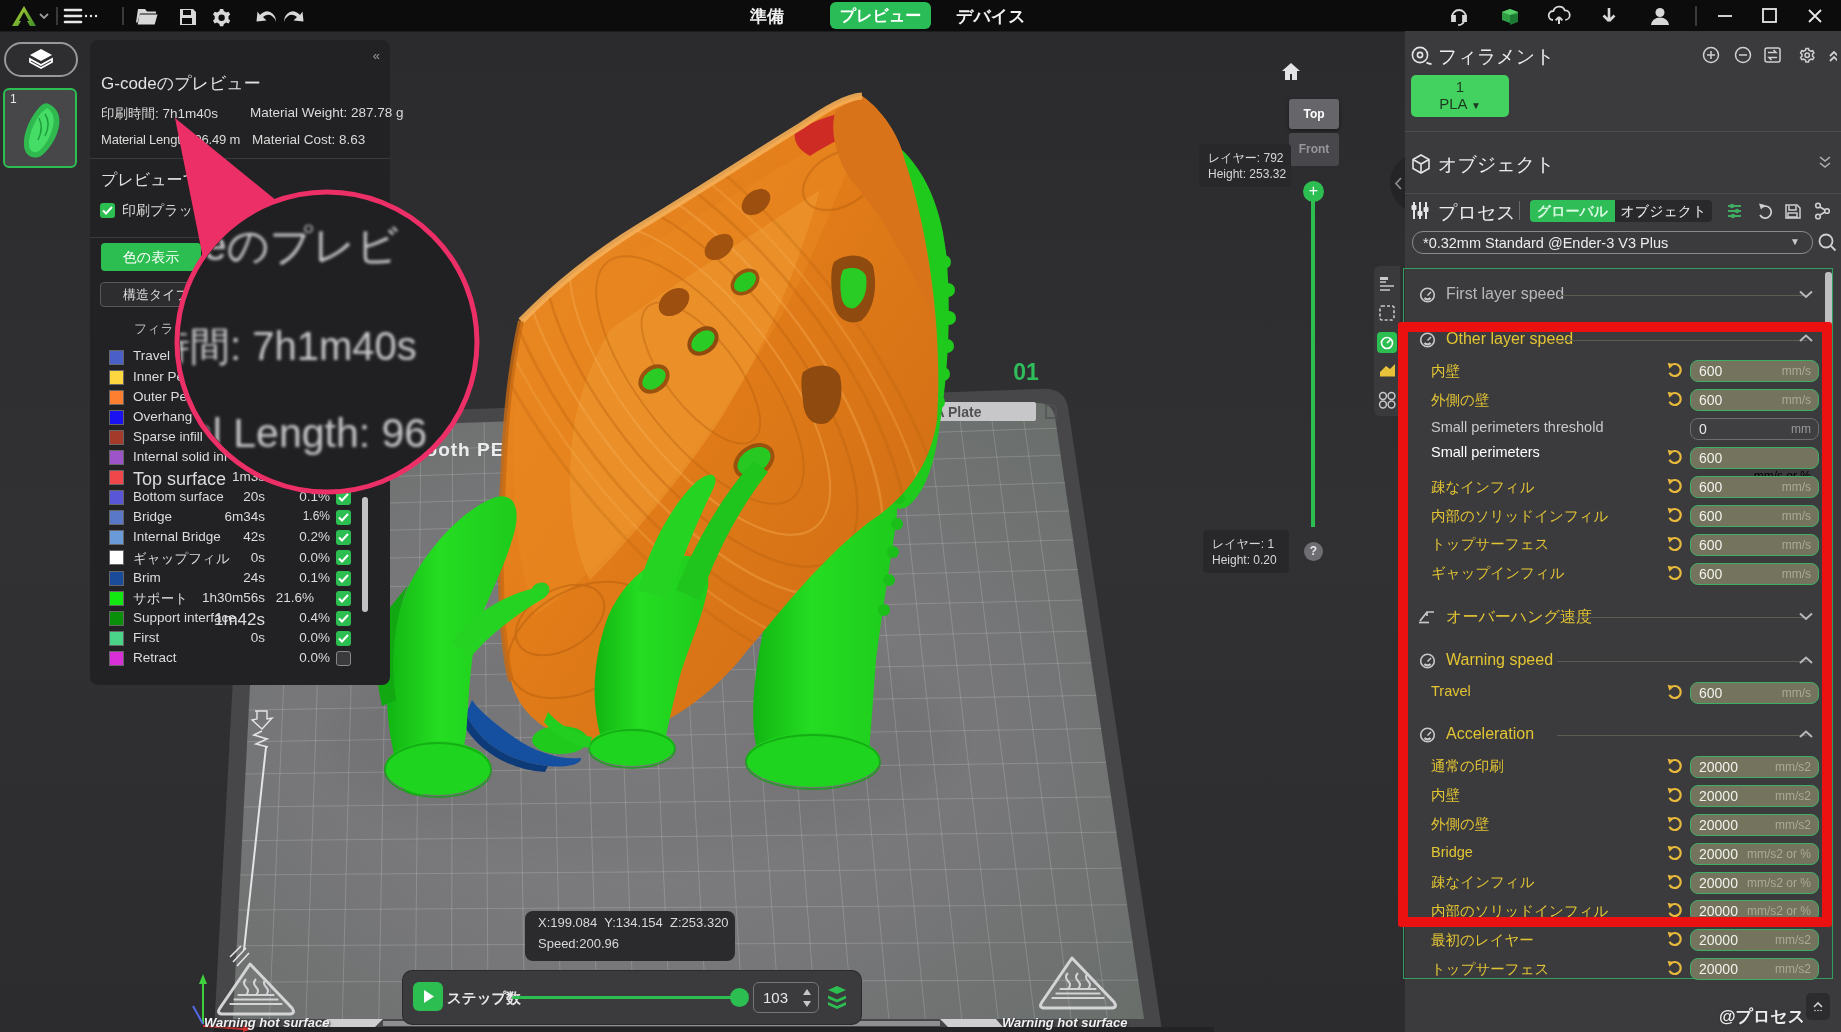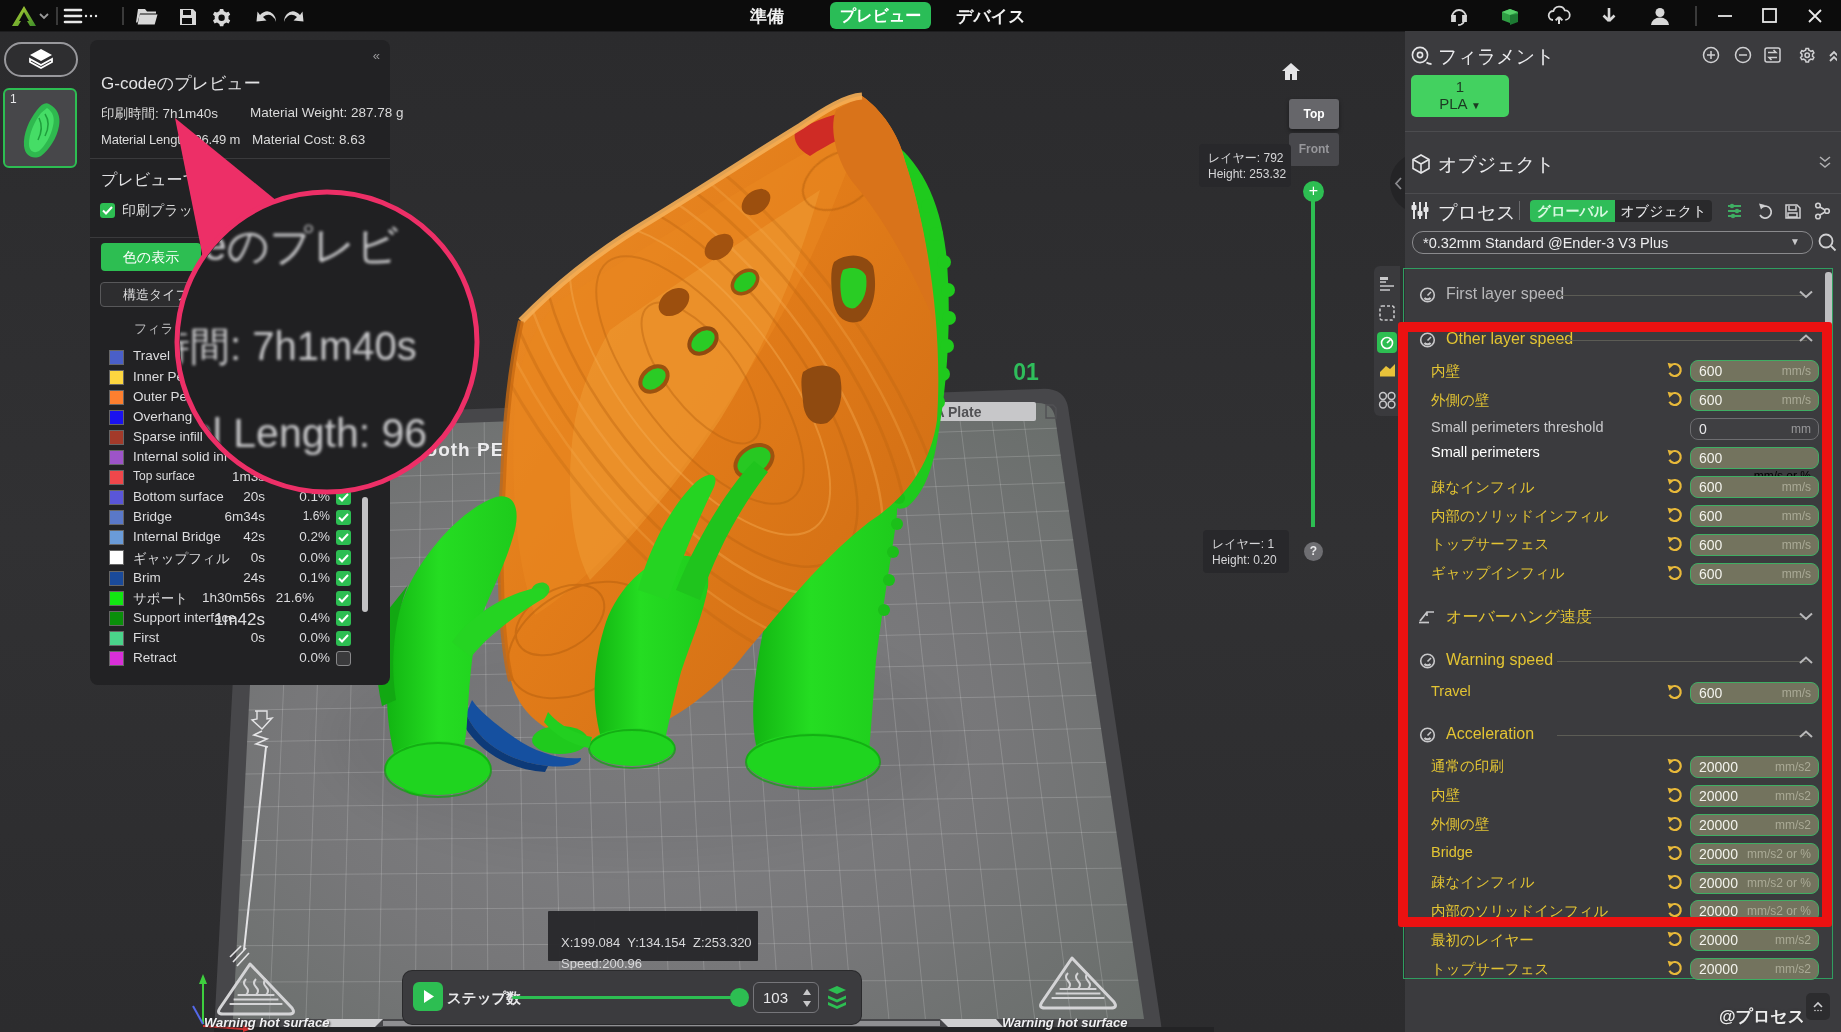--- a/index.html
+++ b/index.html
@@ -317,21 +317,21 @@
         <rect x="3" y="100" width="15" height="2.5"></rect>
       </g>
 <g stroke="#c8c8ca" stroke-width="1.5" fill="none">
         <circle cx="6" cy="122" r="3.4"></circle>
         <circle cx="14.5" cy="122" r="3.4"></circle>
         <circle cx="6" cy="130.5" r="3.4"></circle>
         <circle cx="14.5" cy="130.5" r="3.4"></circle>
       </g>
 </svg>
 
-<div class="abs" style="left:548px;top:911px;width:210px;height:50px;background:rgba(40,40,43,0.96);border-radius:1px;color:#d8d8da;font-size:13px;padding:21px 0 0 13px;line-height:21px;white-space:nowrap">X:199.084&nbsp; Y:134.154&nbsp; Z:253.320<br>Speed:200.96</div>
+<div class="abs" style="left:525px;top:911px;width:210px;height:50px;background:rgba(40,40,43,0.96);border-radius:8px;color:#d8d8da;font-size:13px;padding:1px 0 0 13px;line-height:21px;white-space:nowrap">X:199.084&nbsp; Y:134.154&nbsp; Z:253.320<br>Speed:200.96</div>
 <div class="abs" style="left:403px;top:971px;width:458px;height:53px;background:#3b3b3e;border-radius:9px;box-shadow:0 0 0 1px #2a2a2c">
 <div class="abs" style="left:10px;top:11px;width:30px;height:29px;background:#2dbe52;border-radius:6px"></div>
 <svg class="ico" style="left:20px;top:19px" width="11" height="13" viewBox="0 0 11 13">
         <polygon points="1,0 11,6.5 1,13" fill="#fff"></polygon>
       </svg>
 <div class="abs" style="left:44px;top:18px;color:#e8e8ea;font-size:14.5px;font-weight:bold">ステップ数</div>
 <div class="abs" style="left:109px;top:25px;width:228px;height:3px;background:#2dbe52;border-radius:2px"></div>
 <div class="abs" style="left:327px;top:17px;width:19px;height:19px;background:#2dbe52;border-radius:50%"></div>
 <div class="abs" style="left:350px;top:11px;width:66px;height:31px;border:1px solid #76767a;border-radius:6px;color:#e8e8ea;font-size:15px;line-height:29px;padding-left:9px">103</div>
 <svg class="ico" style="left:398px;top:16px" width="12" height="22" viewBox="0 0 12 22">
@@ -422,21 +422,21 @@
       <svg class="ico" style="left:248px;top:393px" width="11" height="9" viewBox="0 0 11 9">
         <polyline points="1,4.5 4,7.5 10,1" stroke="#fff" stroke-width="2" fill="none"></polyline>
       </svg>
       <div class="abs" style="left:19px;top:410px;width:15px;height:15px;background:#9d54c8;border:1px solid #666"></div>
       <div class="abs" style="left:43px;top:409px;color:#dcdcde;font-size:13.5px;white-space:nowrap">Internal solid inf</div>
       <div class="abs" style="left:246px;top:410px;width:15px;height:15px;background:#2dbe52;border-radius:3px"></div>
       <svg class="ico" style="left:248px;top:413px" width="11" height="9" viewBox="0 0 11 9">
         <polyline points="1,4.5 4,7.5 10,1" stroke="#fff" stroke-width="2" fill="none"></polyline>
       </svg>
       <div class="abs" style="left:19px;top:430px;width:15px;height:15px;background:#f0474b;border:1px solid #666"></div>
-      <div class="abs" style="left:43px;top:429px;color:#dcdcde;font-size:12px;white-space:nowrap">Top surface</div>
+      <div class="abs" style="left:43px;top:429px;color:#dcdcde;font-size:18px;white-space:nowrap">Top surface</div>
       <div class="abs" style="left:105px;top:429px;width:70px;text-align:right;color:#dcdcde;font-size:13.5px">1m3s</div>
       <div class="abs" style="left:246px;top:430px;width:15px;height:15px;background:#2dbe52;border-radius:3px"></div>
       <svg class="ico" style="left:248px;top:433px" width="11" height="9" viewBox="0 0 11 9">
         <polyline points="1,4.5 4,7.5 10,1" stroke="#fff" stroke-width="2" fill="none"></polyline>
       </svg>
       <div class="abs" style="left:19px;top:450px;width:15px;height:15px;background:#5a56d8;border:1px solid #666"></div>
       <div class="abs" style="left:43px;top:449px;color:#dcdcde;font-size:13.5px;white-space:nowrap">Bottom surface</div>
       <div class="abs" style="left:105px;top:449px;width:70px;text-align:right;color:#dcdcde;font-size:13.5px">20s</div>
       <div class="abs" style="left:175px;top:449px;width:65px;text-align:right;color:#dcdcde;font-size:13.5px">0.1%</div>
       <div class="abs" style="left:246px;top:450px;width:15px;height:15px;background:#2dbe52;border-radius:3px"></div>

